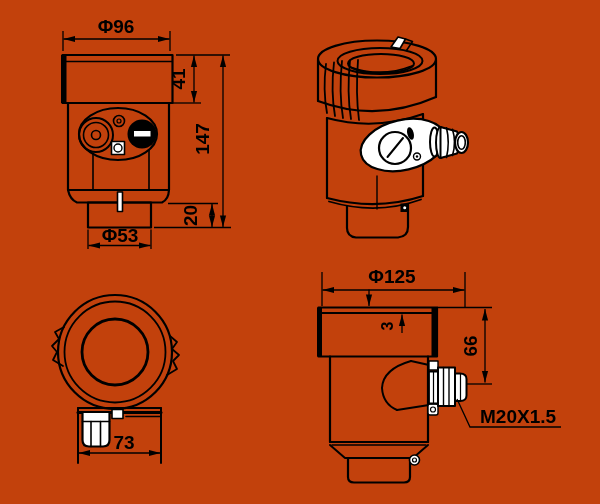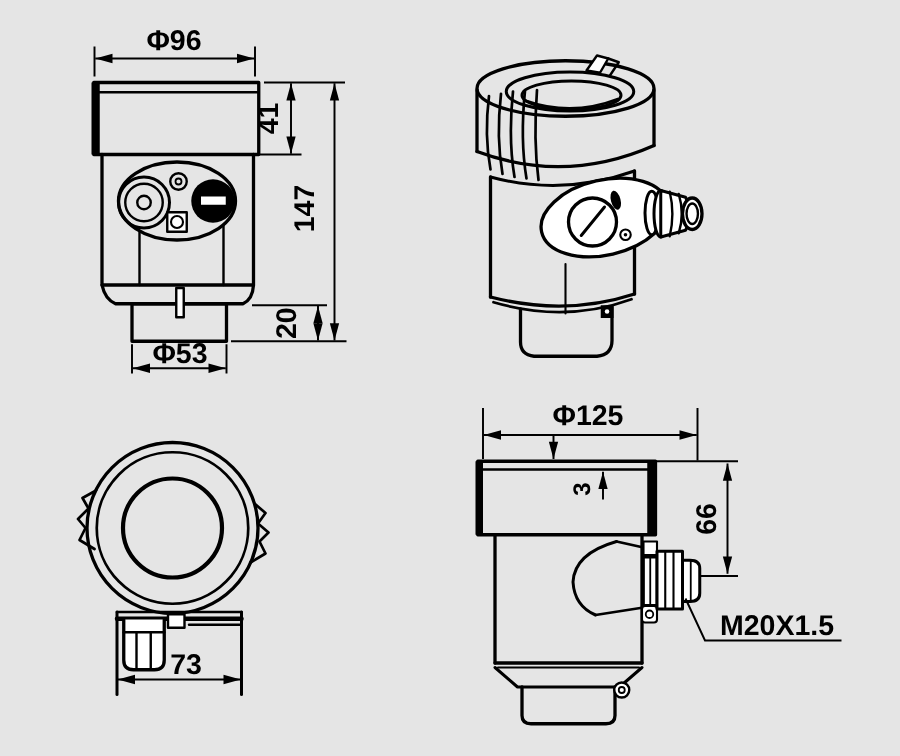--- a/index.html
+++ b/index.html
@@ -1,16 +1,16 @@
 <!DOCTYPE html>
 <html><head>
 <meta charset="utf-8">
 <style>
   html,body{margin:0;padding:0;background:#ffffff;}
-  .stage{position:relative;width:600px;height:504px;background:#e5e5e5;overflow:hidden;}
+  .stage{position:relative;width:600px;height:504px;background:#c2410c;overflow:hidden;}
   svg{position:absolute;left:0;top:0;}
   .p{stroke:#000;fill:none;stroke-linecap:round;stroke-linejoin:round;}
   .s12{stroke-width:1.2}.s14{stroke-width:1.4}.s16{stroke-width:1.6}
   .s18{stroke-width:1.8}.s2{stroke-width:2}.s22{stroke-width:2.2}
   .s28{stroke-width:2.8}.s3{stroke-width:3}
   .wf{fill:#ffffff;}
   .bf{fill:#000000;stroke:none;}
   .dim{stroke:#000;stroke-width:1.3;fill:none;}
   .dimtxt{font-family:"Liberation Sans",sans-serif;font-weight:bold;font-size:19px;fill:#000;text-anchor:middle;}
   .dimtxt.small{font-size:16px;}

